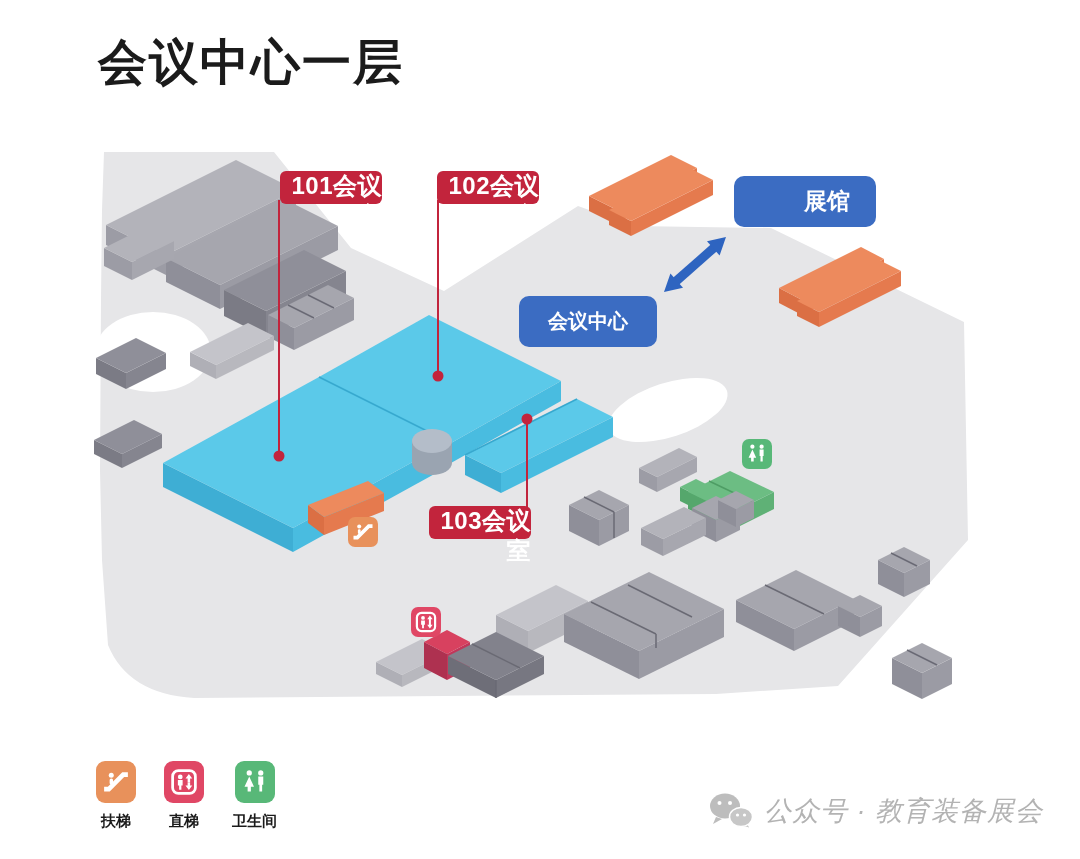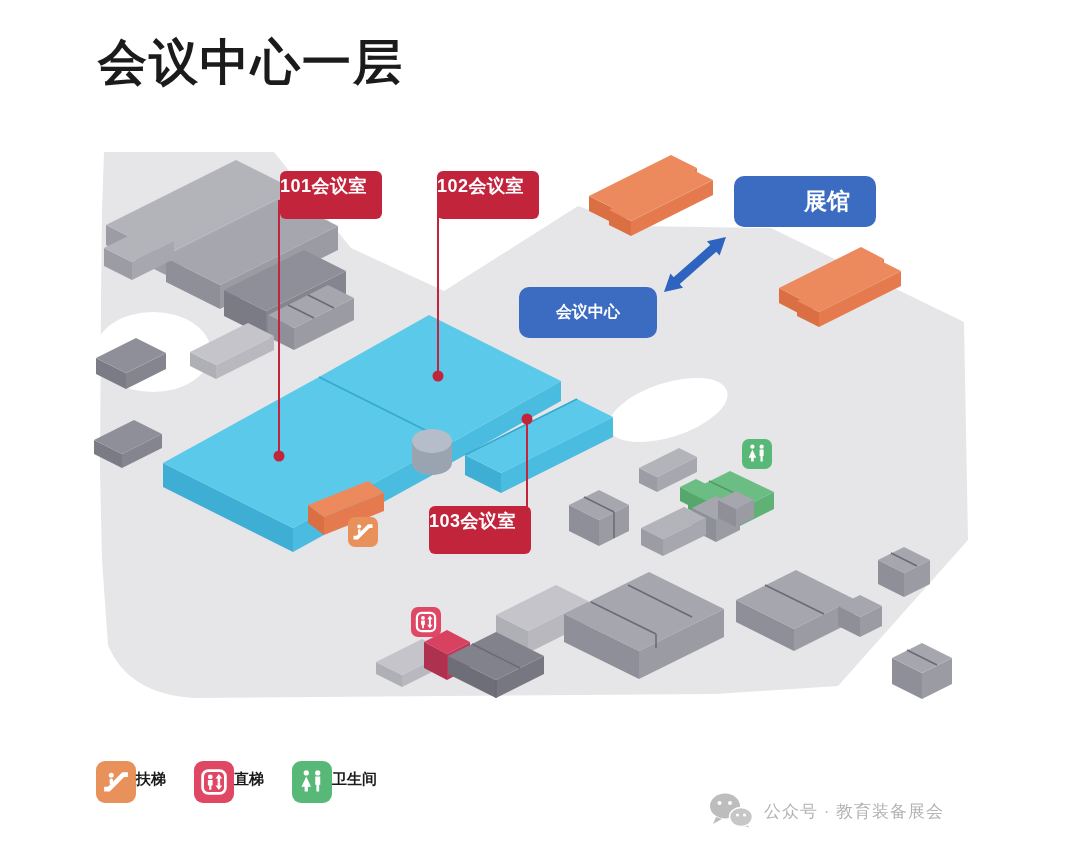--- a/index.html
+++ b/index.html
@@ -32,31 +32,31 @@
   .dot{fill:var(--label-red)}
   .arrow{fill:var(--arrow-blue)}
   .arrow-shaft{stroke:var(--arrow-blue);stroke-width:9;stroke-linecap:butt}
   .icon-orange-bg{fill:var(--icon-orange)}
   .icon-red-bg{fill:var(--icon-red)}
   .icon-green-bg{fill:var(--icon-green)}
   .wm-big{fill:#BDBDBD}.wm-small{fill:#C7C7C7;stroke:#fff;stroke-width:1.5}
 
   .page-title{position:absolute;left:82px;top:30px;font-size:49px;font-weight:900;
               color:#1b1b1b;letter-spacing:2px;}
-  .room-label{position:absolute;height:48px;line-height:30px;border-radius:6px;
-              background:var(--label-red);color:#fff;font-size:18px;font-weight:bold;
-              text-align:left;letter-spacing:0.5px;}
+  .room-label{position:absolute;height:33px;line-height:30px;border-radius:6px;
+              background:var(--label-red);color:#fff;font-size:24px;font-weight:bold;
+              text-align:right;letter-spacing:0.5px;}
   .nav-pill{position:absolute;border-radius:10px;background:var(--pill-blue);color:#fff;
             font-weight:bold;display:flex;align-items:center;justify-content:center;}
   .legend{position:absolute;left:80px;top:761px;display:flex;gap:28px;}
-  .legend-item{display:flex;flex-direction:row;min-width:40px;font-family:Liberation Serif, serif;}
+  .legend-item{display:flex;flex-direction:column;align-items:center;min-width:40px;font-family:Liberation Serif, serif;}
   .legend-item svg{display:block;}
   .legend-label{margin-top:9px;font-size:15px;font-weight:bold;color:#1a1a1a;}
   .watermark{position:absolute;left:692px;top:790px;display:flex;align-items:center;gap:10px;}
-  .watermark-text{font-size:17px;color:var(--watermark-gray);letter-spacing:1px;font-weight:500;}
+  .watermark-text{font-size:27px;color:var(--watermark-gray);letter-spacing:1px;font-weight:500;font-style:italic;}
 </style>
 </head>
 <body>
 
 <div id="stage">
 
   <svg id="map-svg" width="1080" height="859" viewBox="0 0 1080 859">
     <defs>
       <symbol id="sym-escalator" viewBox="0 0 24 24">
         <polygon fill="#fff" points="2.5,19.5 7,19.5 18.5,8 21.5,8 21.5,4.2 17,4.2 5.5,15.7 2.5,15.7"></polygon>
@@ -313,21 +313,21 @@
     </g>
   </svg>
 
   <div class="page-title">会议中心一层</div>
 
   <div class="room-label" style="left:264px;top:171px;width:102px;">101会议室</div>
   <div class="room-label" style="left:421px;top:171px;width:102px;">102会议室</div>
   <div class="room-label" style="left:413px;top:506px;width:102px;">103会议室</div>
 
   <div class="nav-pill" style="left:718px;top:176px;width:98px;height:51px;font-size:23px;padding-left:44px;">展馆</div>
-  <div class="nav-pill" style="left:503px;top:287px;width:138px;height:51px;font-size:16px;">会议中心</div>
+  <div class="nav-pill" style="left:503px;top:296px;width:138px;height:51px;font-size:20px;">会议中心</div>
 
   <div class="legend">
     <div class="legend-item">
       <svg width="40" height="42" viewBox="0 0 40 42">
         <rect class="icon-orange-bg" width="40" height="42" rx="9"></rect>
         <use href="#sym-escalator" x="5" y="6" width="30" height="30"></use>
       </svg>
       <div class="legend-label">扶梯</div>
     </div>
     <div class="legend-item">

